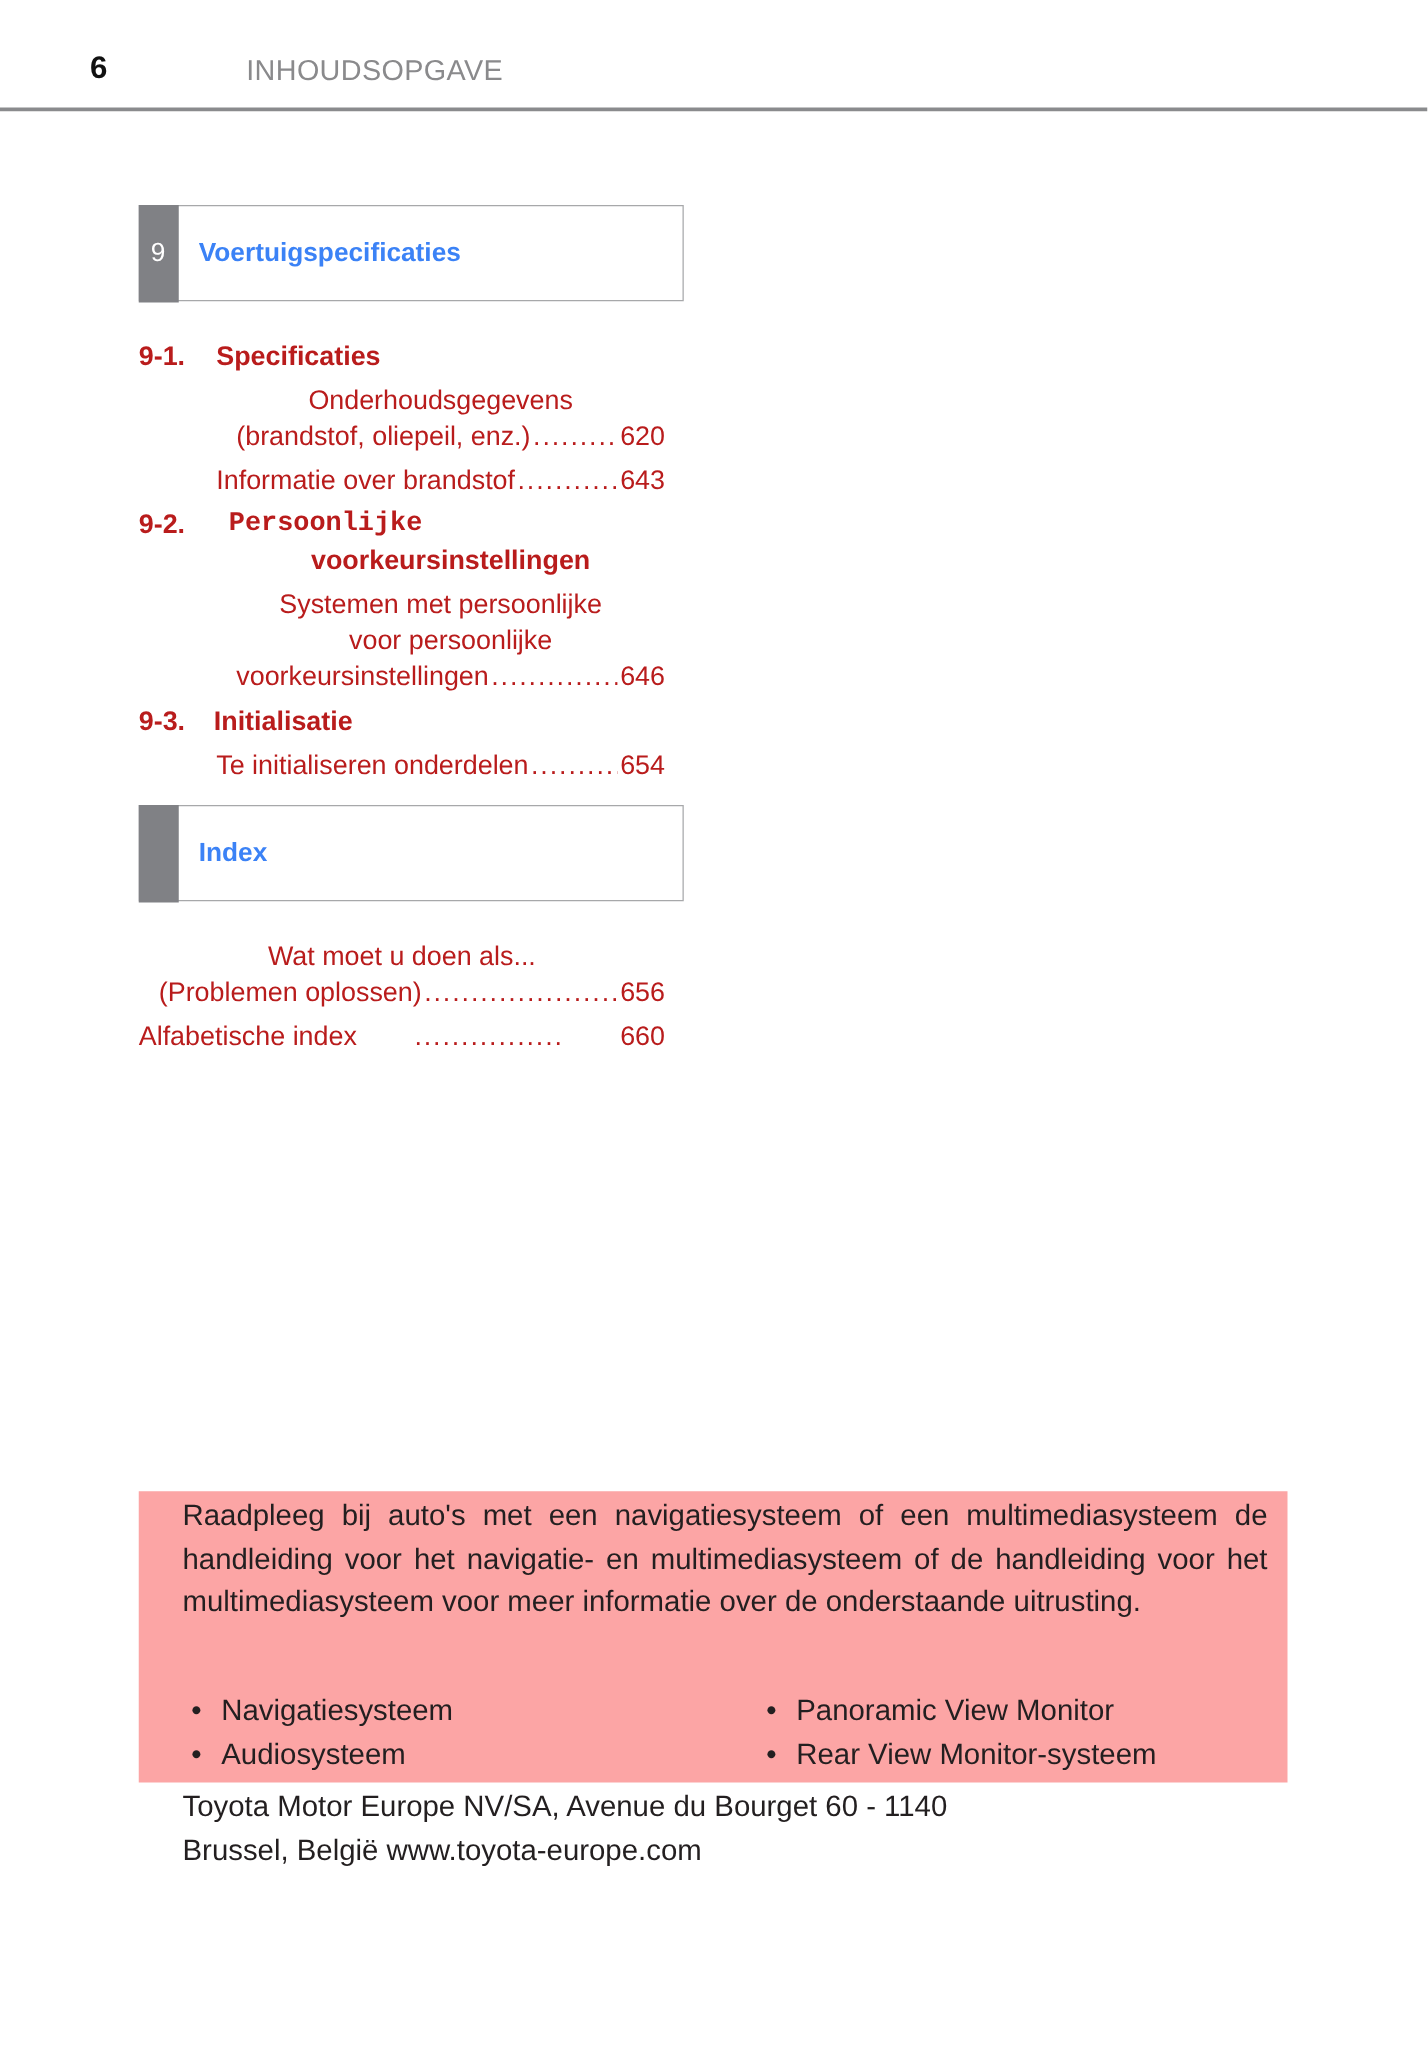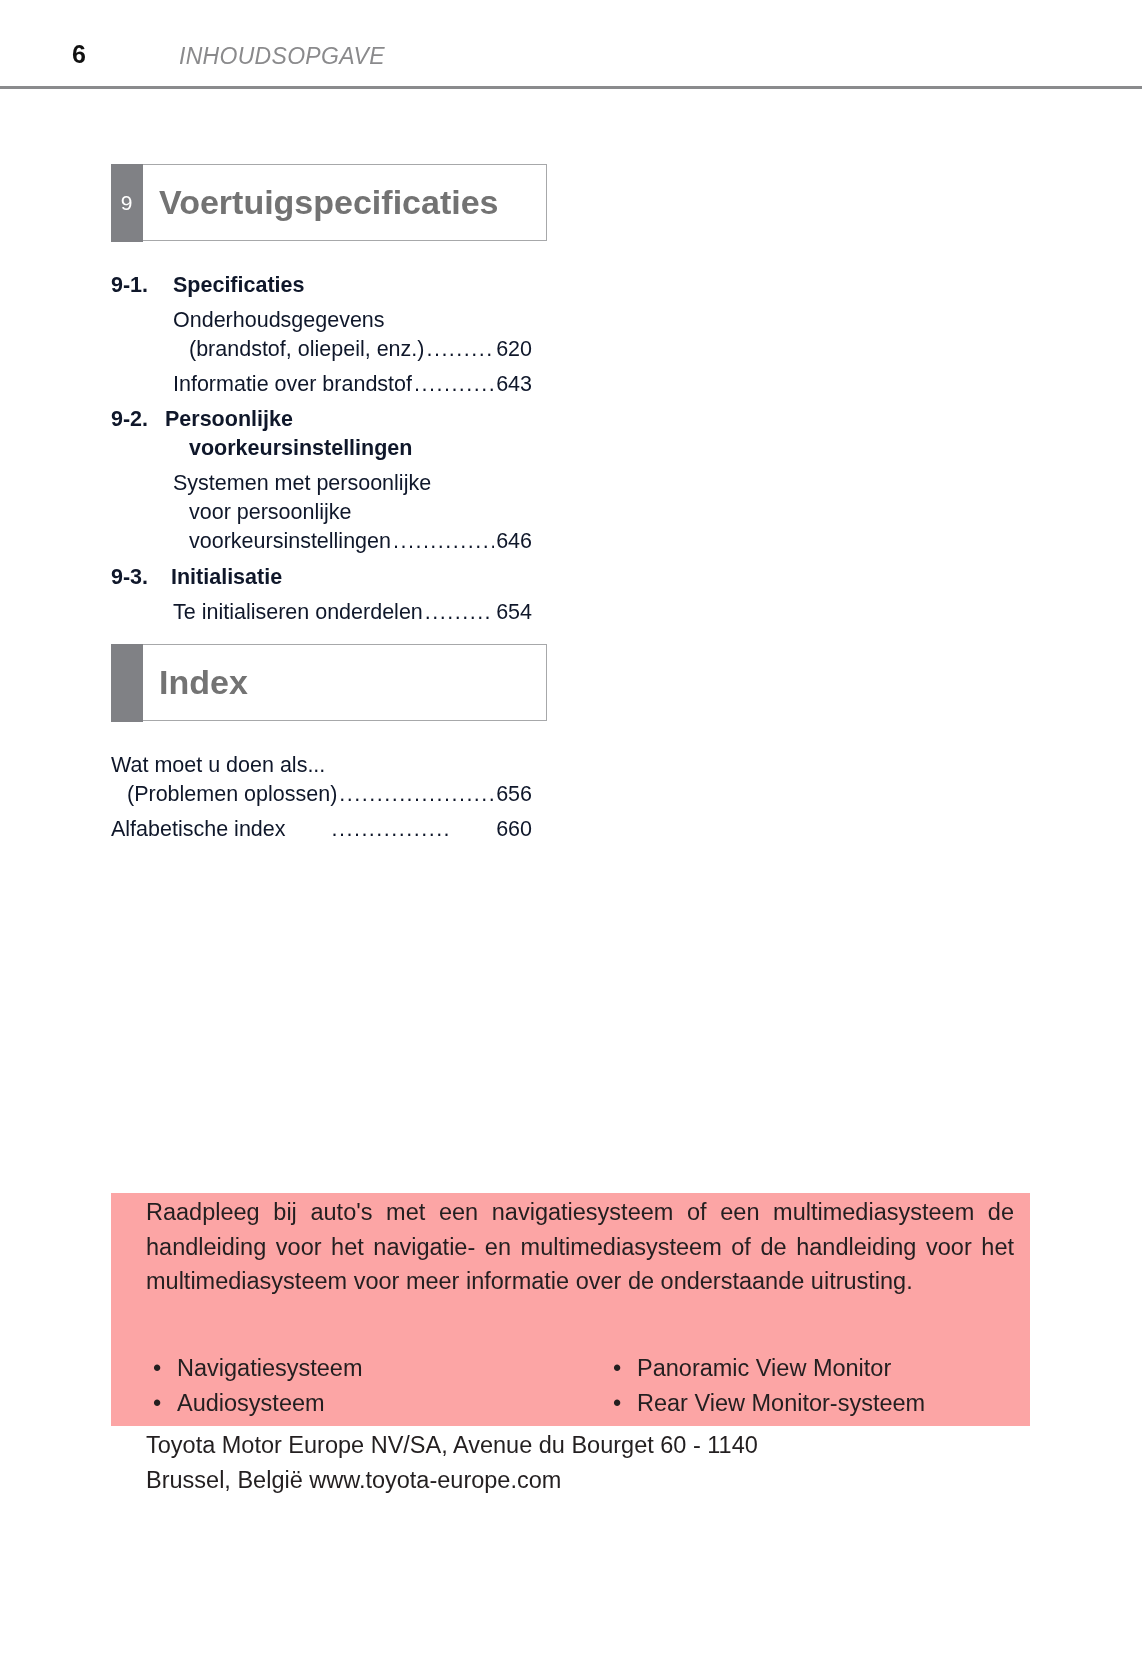--- a/index.html
+++ b/index.html
@@ -1,29 +1,29 @@
 <!DOCTYPE html>
 <html><head>
   <meta charset="utf-8">
   <style>
     html, body { margin: 0; padding: 0; background: #ffffff; }
     body { width: 1142px; height: 1654px; position: relative; overflow: hidden;
            font-family: "Liberation Sans", sans-serif; color: #231f20; }
     .page-num { position: absolute; left: 72px; top: 40px; font-size: 25px; font-weight: bold; color: #111; }
-    .running-head { position: absolute; left: 179px; top: 43px; font-size: 23px; color: #8a8a8c; letter-spacing: 0.3px; font-style: italic; }
+    .running-head { position: absolute; left: 197px; top: 43px; font-size: 23px; color: #8a8a8c; letter-spacing: 0.3px; }
     .head-rule { position: absolute; left: 0; top: 86px; width: 1142px; height: 3px; background: #8a8b8d; }
 
     .section-box { position: absolute; left: 111px; width: 436px; height: 77px;
                    border: 1.5px solid #a7a8aa; box-sizing: border-box; background: #fff; }
     .section-tab { position: absolute; left: -1.5px; top: -1.5px; bottom: -1.5px; width: 32px; background: #808185;
                    color: #fff; font-size: 21px; display: flex; align-items: center; justify-content: center; }
     .section-title { position: absolute; left: 47px; top: 0; bottom: 0; display: flex; align-items: center;
-                     font-size: 34px; font-weight: bold; color: #737373; }
+                     font-size: 21px; font-weight: bold; color: #3b82f6; }
 
-    .toc { position: absolute; left: 111px; width: 421px; font-size: 21.5px; color: #0f172a; }
+    .toc { position: absolute; left: 111px; width: 421px; font-size: 21.5px; color: #b91c1c; text-align: center; }
     .toc-line { position: relative; height: 29px; line-height: 29px; white-space: nowrap; }
     .toc-head { font-weight: bold; }
     .toc-num { position: absolute; left: 0; font-weight: bold; }
     .toc-entry { display: flex; align-items: baseline; }
     .toc-entry .txt { white-space: nowrap; }
     .toc-entry .dots { flex: 1; overflow: hidden; white-space: nowrap; margin: 0 2px; letter-spacing: 1.5px; }
     .toc-entry .pg { white-space: nowrap; }
 
     .note-box { position: absolute; left: 111px; top: 1193px; width: 919px; height: 233px; background: #fca5a5; }
     .note-text { position: absolute; left: 35px; top: 2px; width: 868px; font-size: 23.5px; line-height: 34.5px;
@@ -62,21 +62,21 @@
   <div class="toc-line toc-entry" style="margin-top:6px;padding-left:62px;">
     <span class="txt">Informatie over brandstof</span>
     <span class="dots">..............................................................</span>
     <span class="pg">643</span>
   </div>
 </div>
 
 <div class="toc" style="top:405px;">
   <div class="toc-line toc-head">
     <span class="toc-num">9-2.</span>
-    <span style="position:absolute;left:54px;">Persoonlijke</span>
+    <span style="position:absolute;left:72px;font-family:Liberation Mono, monospace;">Persoonlijke</span>
   </div>
   <div class="toc-line toc-head" style="padding-left:78px;">
     <span>voorkeursinstellingen</span>
   </div>
   <div class="toc-line" style="margin-top:6px;padding-left:62px;">
     <span>Systemen met persoonlijke</span>
   </div>
   <div class="toc-line" style="padding-left:78px;">
     <span>voor persoonlijke</span>
   </div>

